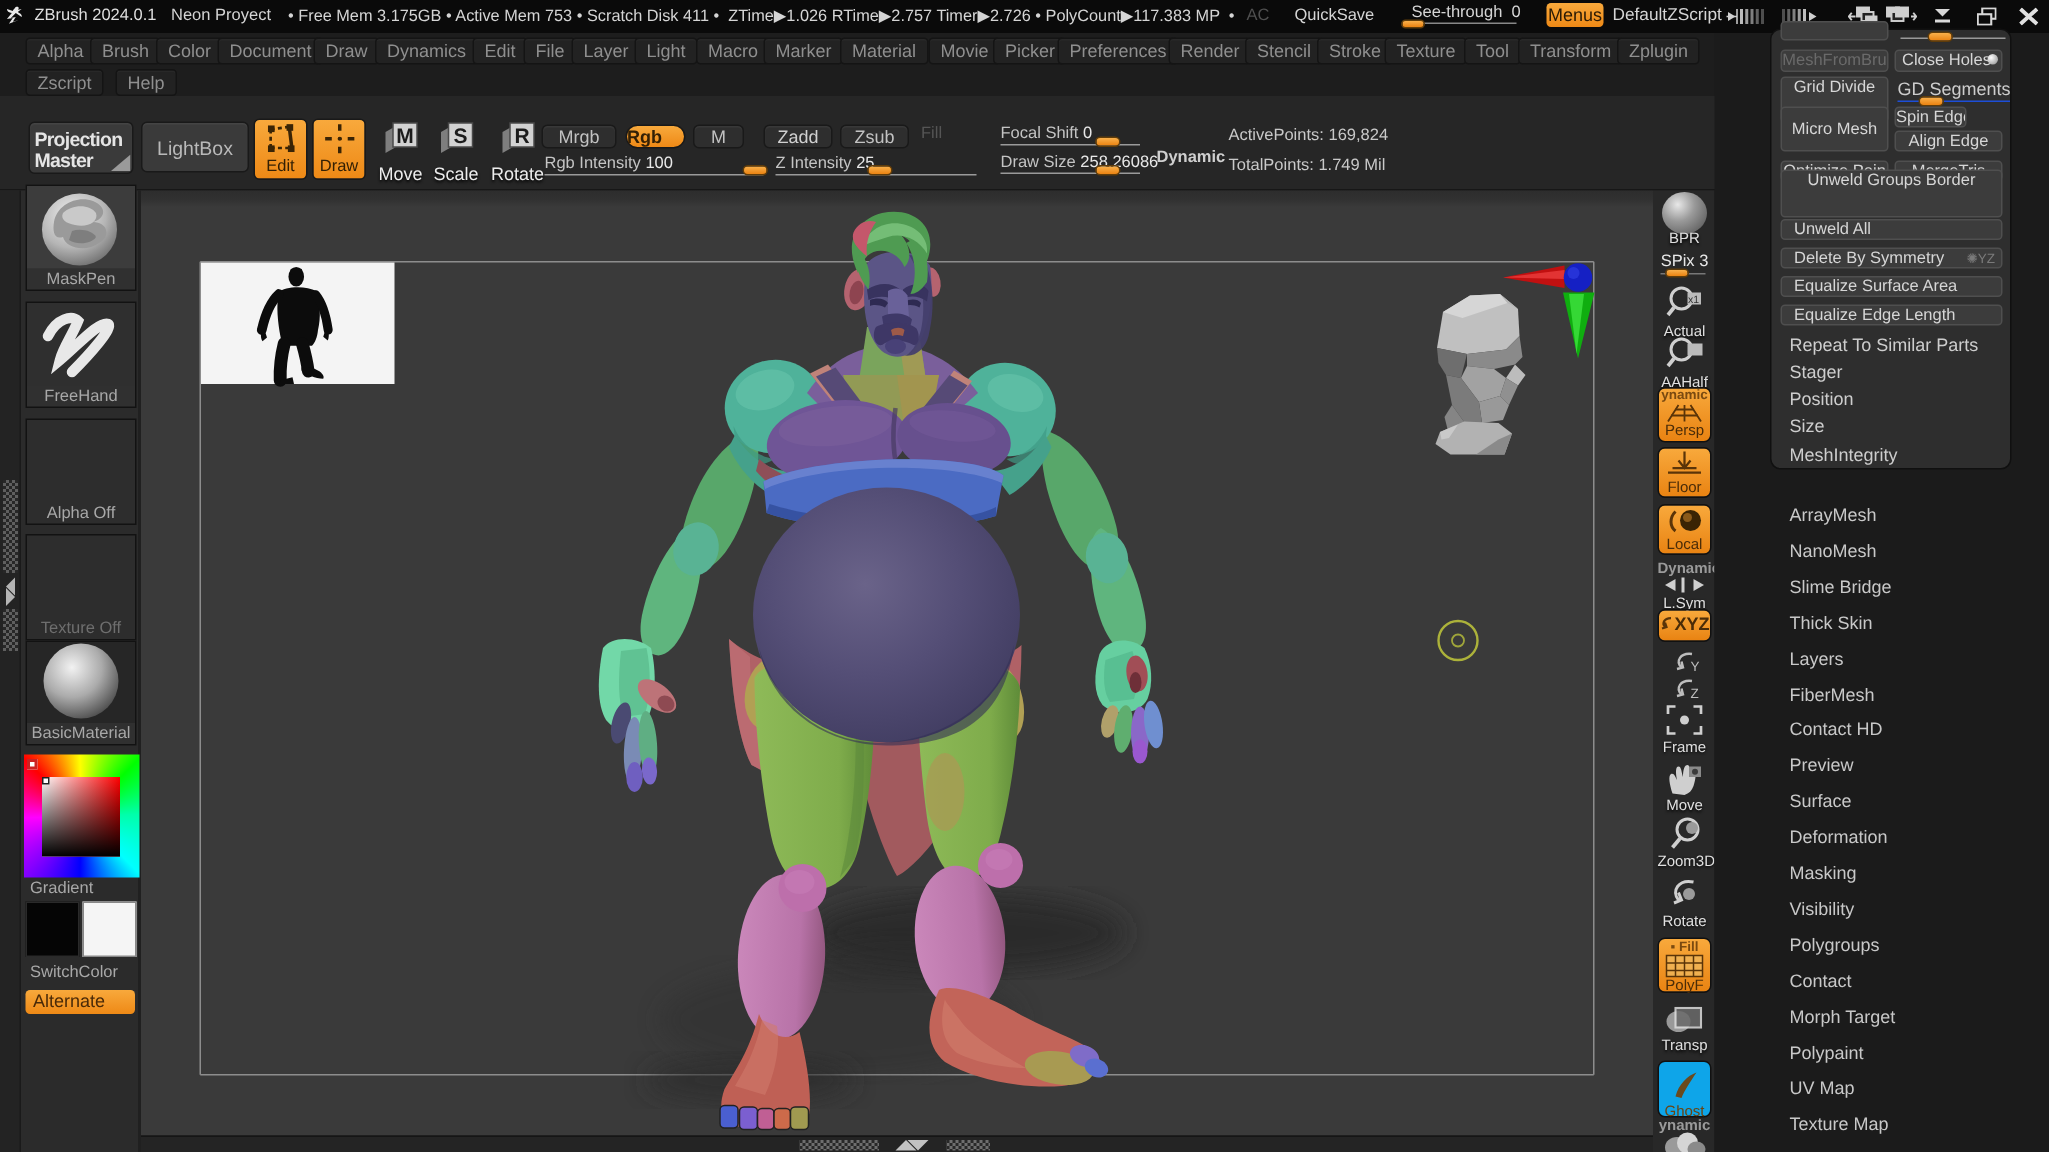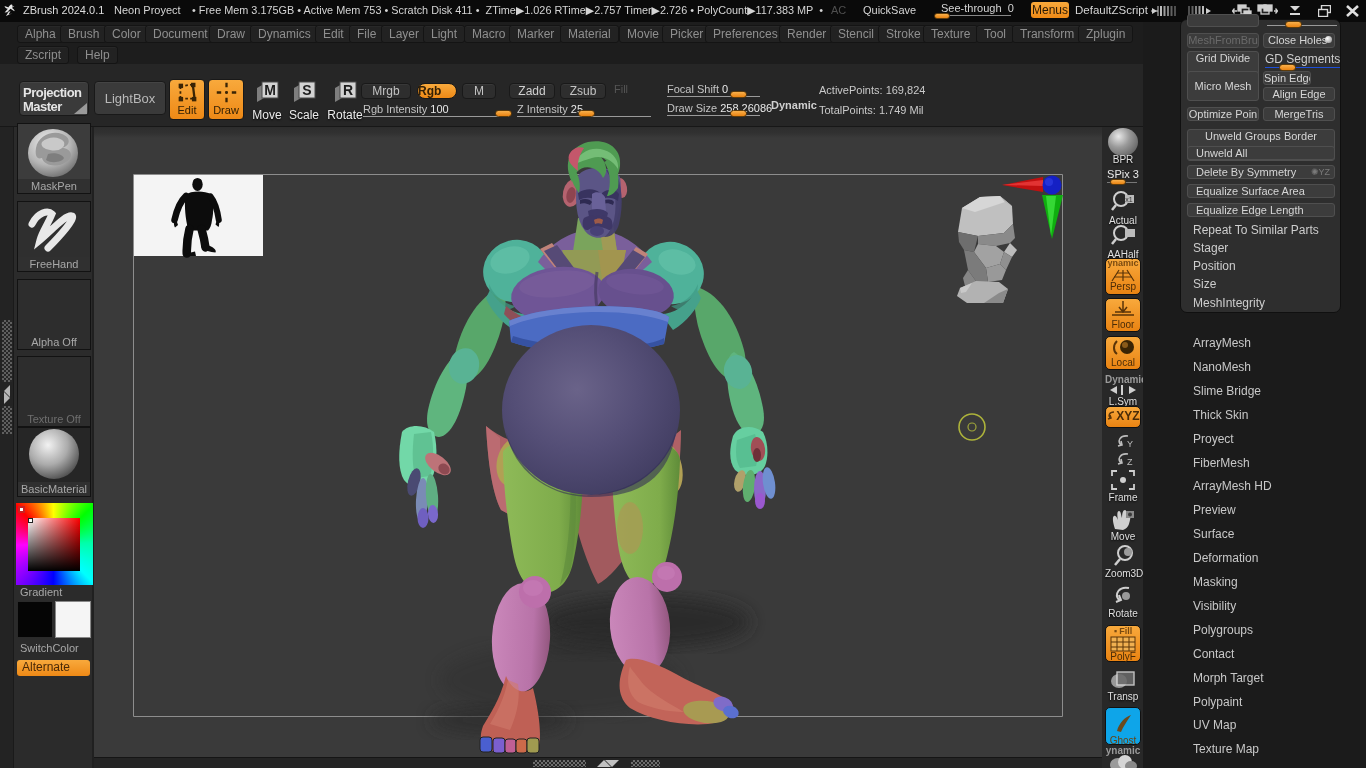--- a/index.html
+++ b/index.html
@@ -632,38 +632,38 @@
         <div class="pbtn" style="left:6px;top:13px;width:72px;height:15px;line-height:13px;color:#6a6a6a">MeshFromBru</div>
         <div class="pbtn" style="left:82px;top:13px;width:72px;height:15px;line-height:13px;text-align:left;padding-left:4px">Close Holes<span style="position:absolute;right:2px;top:2px;width:7px;height:7px;border-radius:50%;background:radial-gradient(circle at 35% 35%,#fff,#888)"></span></div>
         <div class="pbtn" style="left:6px;top:31px;width:72px;height:31px;line-height:13px;">Grid Divide</div>
         <div class="plabel" style="left:84px;top:32px;border-bottom:1px solid #1d4ed8;padding-bottom:1px">GD Segments</div>
         <div class="knob" style="left:98px;top:44px"></div>
         <div class="pbtn" style="left:6px;top:51px;width:72px;height:30px;line-height:28px;line-height:28px">Micro Mesh</div>
         <div class="pbtn" style="left:82px;top:51px;width:48px;height:14px;line-height:12px;">Spin Edge</div>
         <div class="pbtn" style="left:82px;top:67px;width:72px;height:14px;line-height:12px;">Align Edge</div>
         <div class="pbtn" style="left:6px;top:87px;width:72px;height:14px;line-height:12px;">Optimize Poin</div>
         <div class="pbtn" style="left:82px;top:87px;width:72px;height:14px;line-height:12px;">MergeTris</div>
-        <div class="pbtn" style="left:6px;top:93px;width:148px;height:32px;line-height:12px;margin-top:16px;">Unweld Groups Border</div>
+        <div class="pbtn" style="left:6px;top:93px;width:148px;height:32px;line-height:12px;">Unweld Groups Border</div>
         <div class="pbtn" style="left:6px;top:126px;width:148px;height:14px;line-height:12px;text-align:left;padding-left:8px">Unweld All</div>
         <div class="pbtn" style="left:6px;top:145px;width:148px;height:14px;line-height:12px;text-align:left;padding-left:8px">Delete By Symmetry <span style="position:absolute;right:4px;top:0;color:#7a7a7a;font-size:9px">✺YZ</span></div>
         <div class="pbtn" style="left:6px;top:164px;width:148px;height:14px;line-height:12px;text-align:left;padding-left:8px">Equalize Surface Area</div>
         <div class="pbtn" style="left:6px;top:183px;width:148px;height:14px;line-height:12px;text-align:left;padding-left:8px">Equalize Edge Length</div>
         <div class="plabel" style="left:12px;top:203px">Repeat To Similar Parts</div>
         <div class="plabel" style="left:12px;top:221px">Stager</div>
         <div class="plabel" style="left:12px;top:239px">Position</div>
         <div class="plabel" style="left:12px;top:257px">Size</div>
         <div class="plabel" style="left:12px;top:276px">MeshIntegrity</div>
       </div>
 <div class="listitem" style="top:314px">ArrayMesh</div>
       <div class="listitem" style="top:338px">NanoMesh</div>
       <div class="listitem" style="top:362px">Slime Bridge</div>
       <div class="listitem" style="top:386px">Thick Skin</div>
-      <div class="listitem" style="top:410px">Proyect</div>
+      <div class="listitem" style="top:410px">Layers</div>
       <div class="listitem" style="top:434px">FiberMesh</div>
-      <div class="listitem" style="top:457px">ArrayMesh HD</div>
+      <div class="listitem" style="top:457px">Contact HD</div>
       <div class="listitem" style="top:481px">Preview</div>
       <div class="listitem" style="top:505px">Surface</div>
       <div class="listitem" style="top:529px">Deformation</div>
       <div class="listitem" style="top:553px">Masking</div>
       <div class="listitem" style="top:577px">Visibility</div>
       <div class="listitem" style="top:601px">Polygroups</div>
       <div class="listitem" style="top:625px">Contact</div>
       <div class="listitem" style="top:649px">Morph Target</div>
       <div class="listitem" style="top:673px">Polypaint</div>
       <div class="listitem" style="top:696px">UV Map</div>

